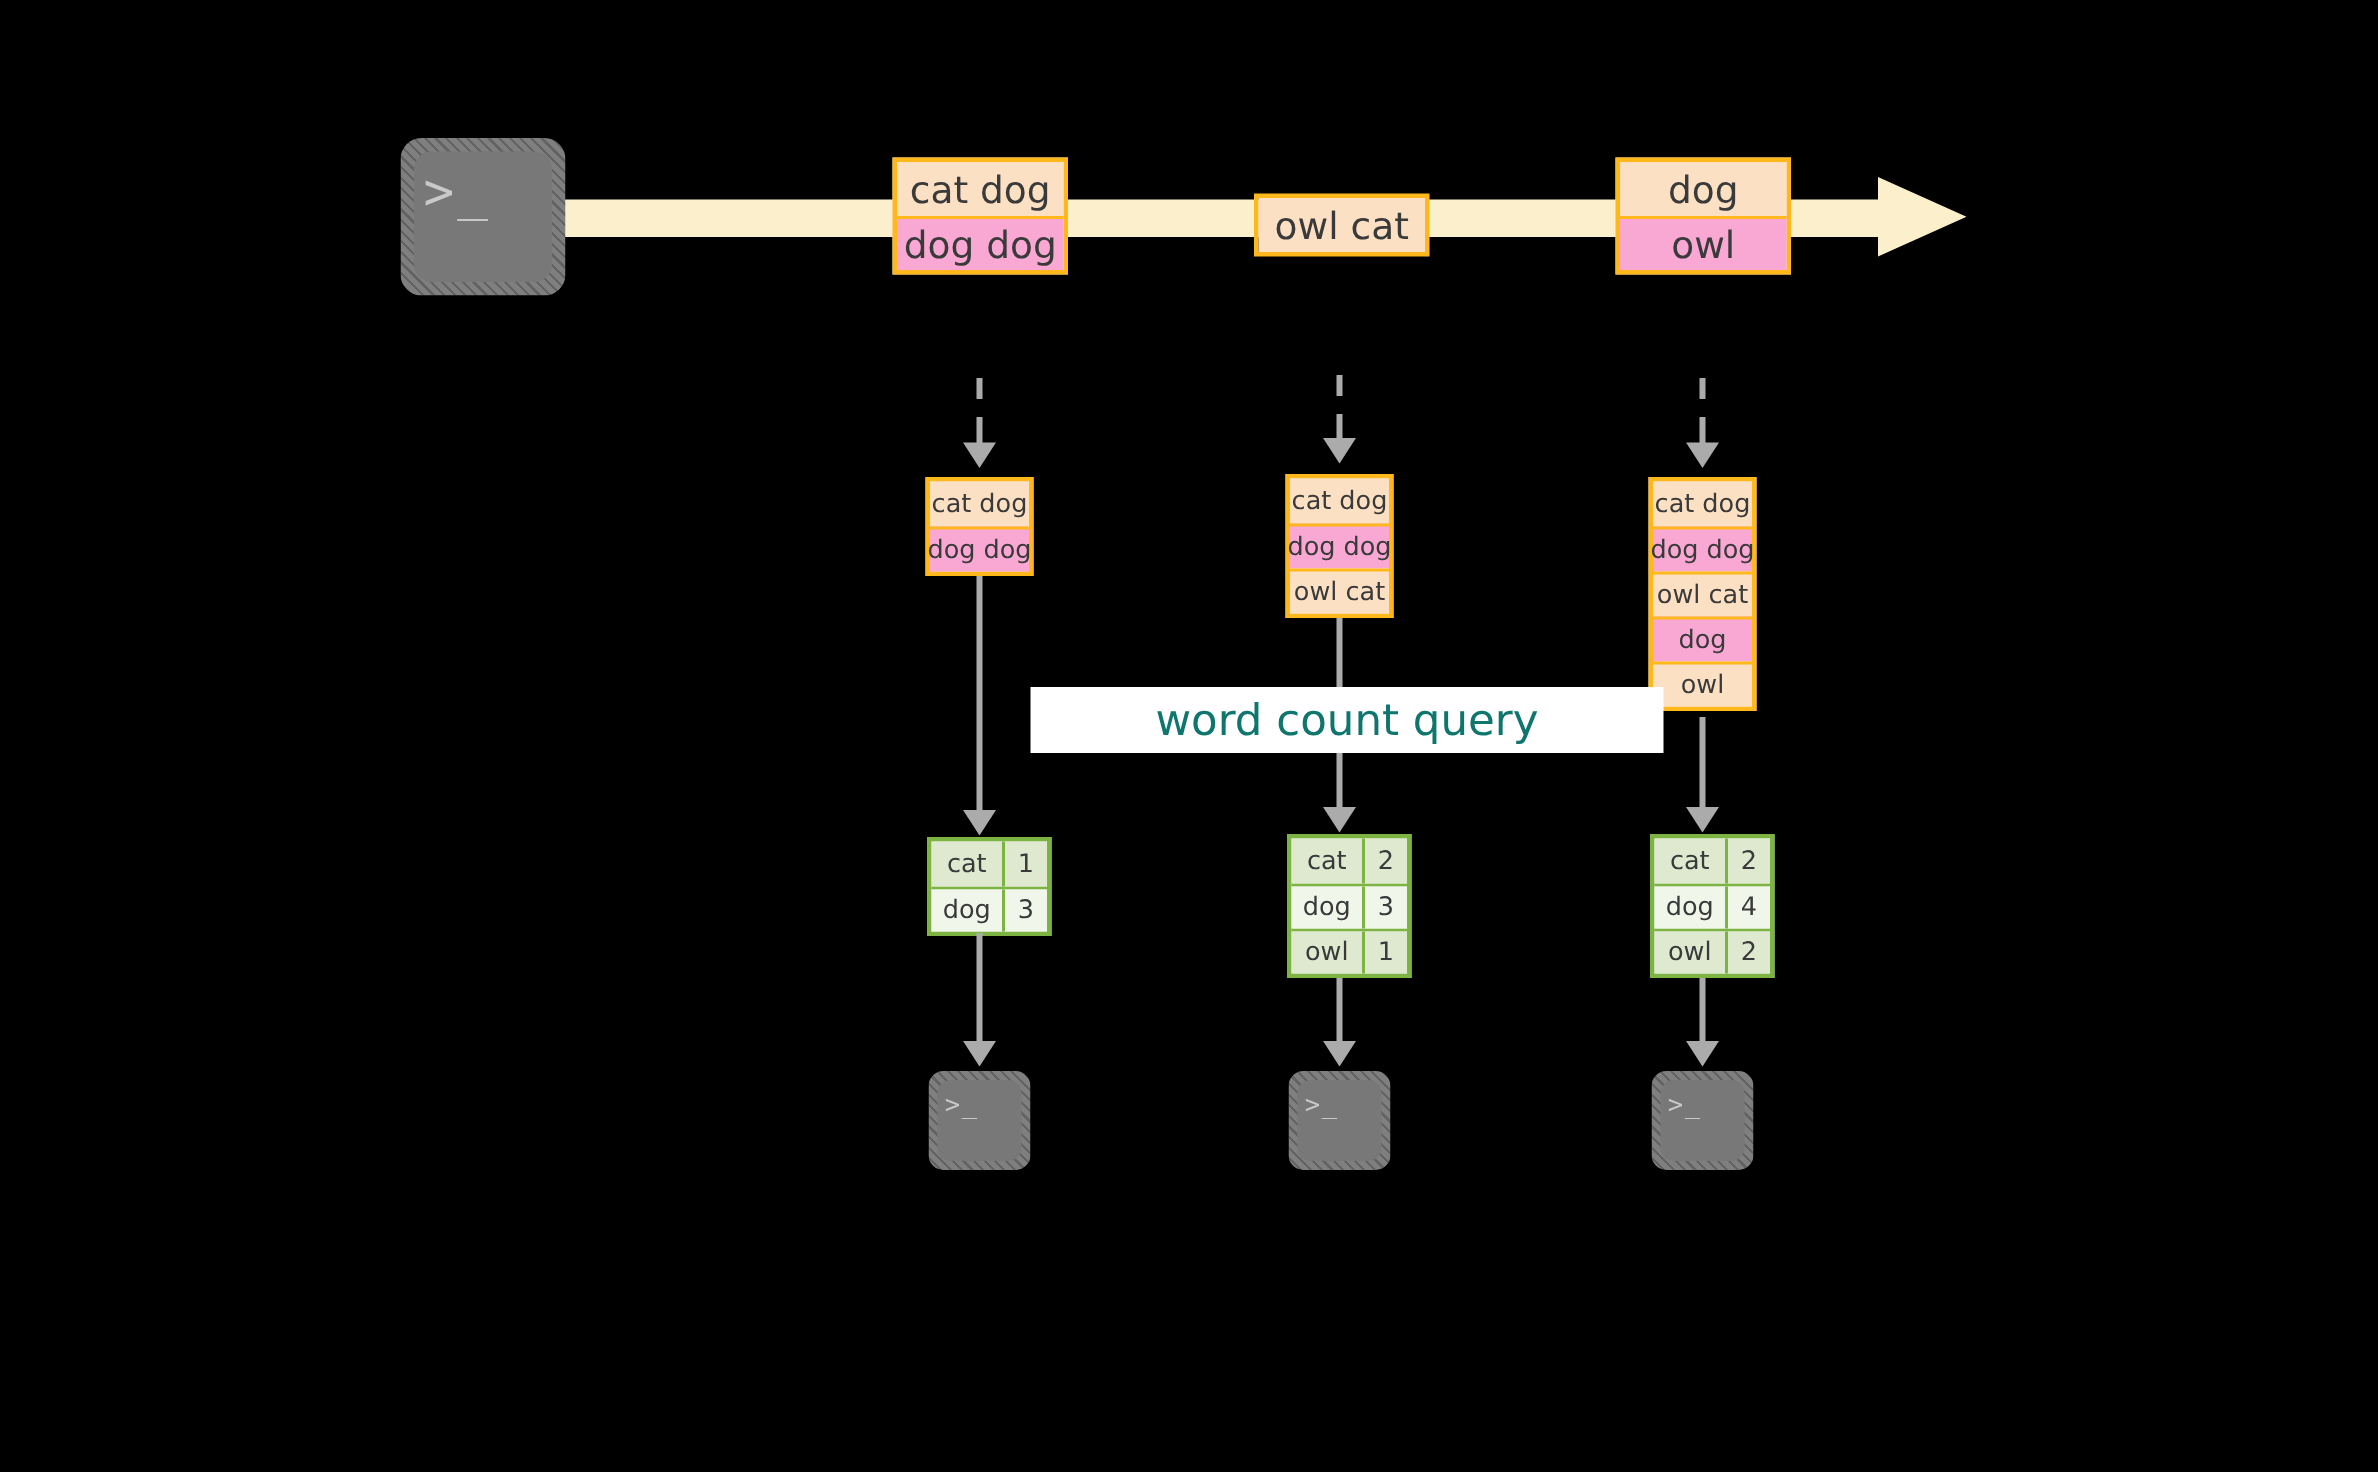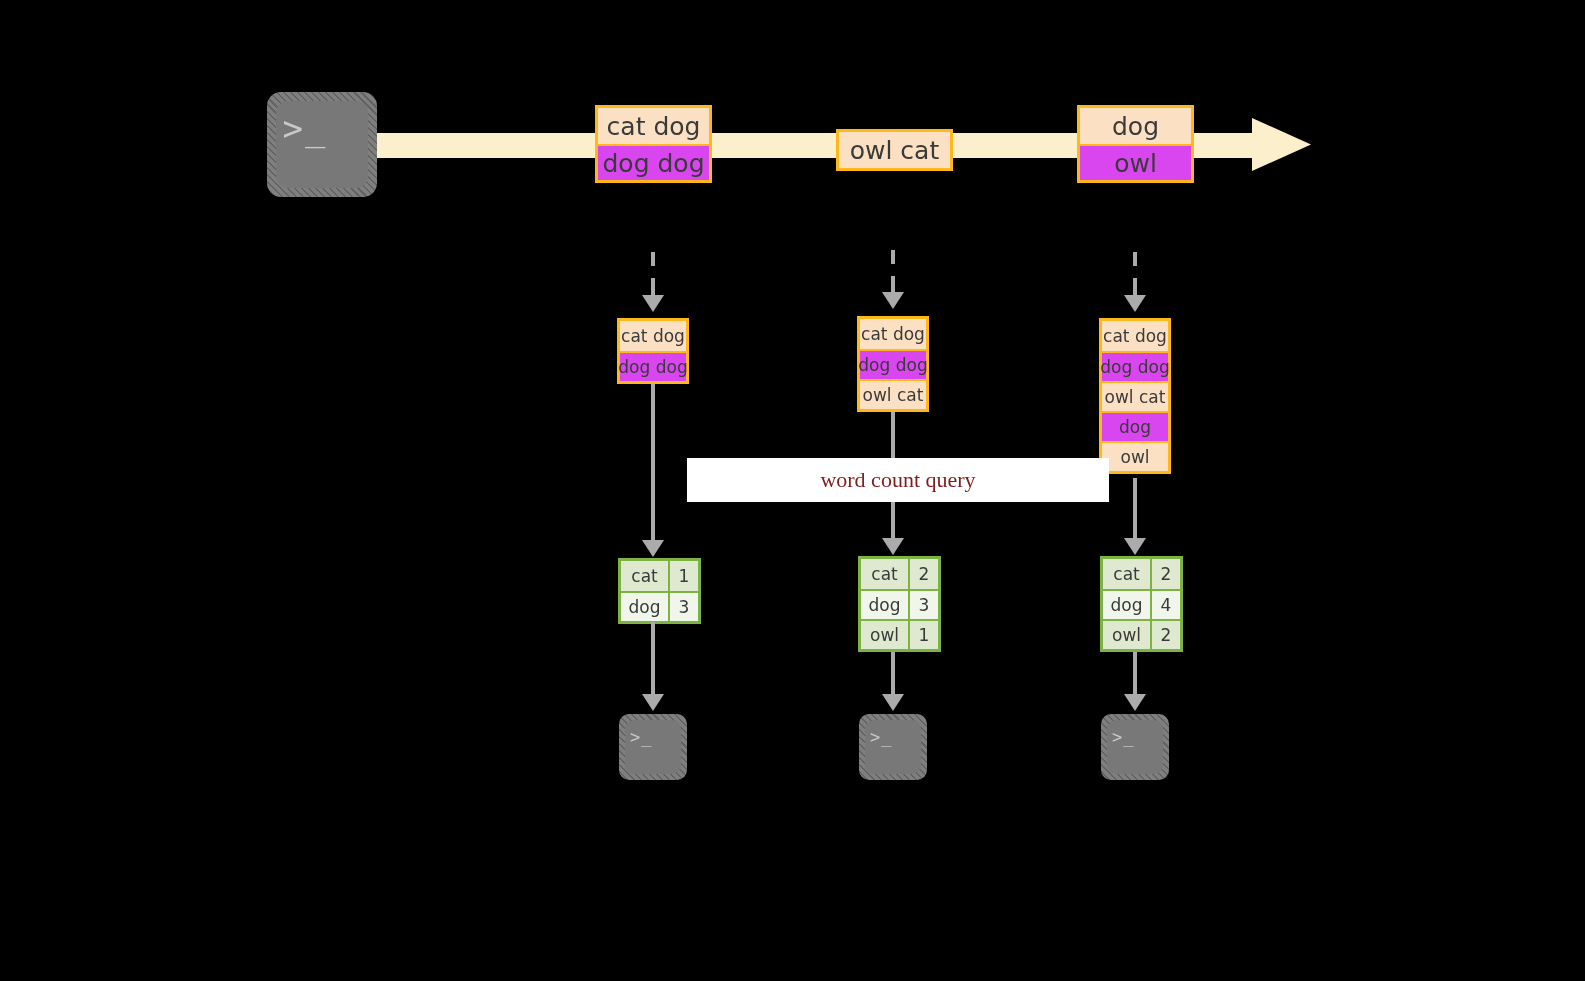--- a/index.html
+++ b/index.html
@@ -75,21 +75,21 @@
     display: flex;
     align-items: center;
     justify-content: center;
     color: #3a3a3a;
     white-space: nowrap;
   }
   .stack .row + .row {
     border-top: 2px solid #FFB81C;
   }
   .row.shade-a { background: #FCE0C3; }
-  .row.shade-b { background: #d946ef; }
+  .row.shade-b { background: #f9a8d4; }
 
   
   .stack.top .row { height: 36px; font-size: 25px; }
   
   .stack.snap { border-width: 3px; }
   .stack.snap .row { height: 30px; font-size: 17px; }
   .stack.snap .row + .row { border-top: 2px solid #FFB81C; }
 
   
   .result {
@@ -149,24 +149,23 @@
 
   
   .query-band {
     position: absolute;
     background: #FFFFFF;
     display: flex;
     align-items: center;
     justify-content: center;
   }
   .query-band .label {
-    font-size: 22px;
-    color: #7f1d1d;
+    font-size: 29px;
+    color: #0f766e;
     white-space: nowrap;
-    font-family: Liberation Serif, serif;
   }
 </style>
 </head>
 <body>
 
 <div id="stage">
 
   <div class="stream-arrow" style="left:366px; top:118px; width:945px; height:58px;">
     <svg width="945" height="58" viewBox="0 0 945 58">
       <polygon points="0,15 886,15 886,0 945,26.5 886,53 886,40 0,40" fill="#FCEFCC"></polygon>

